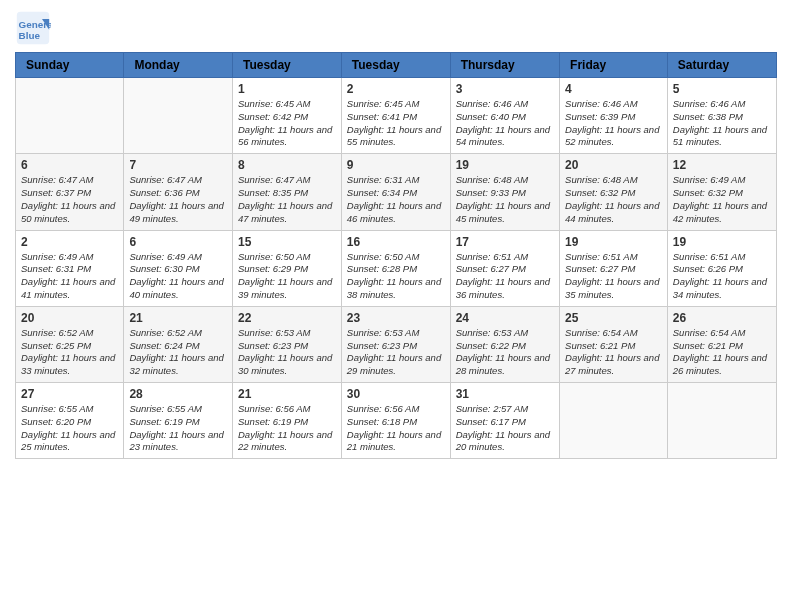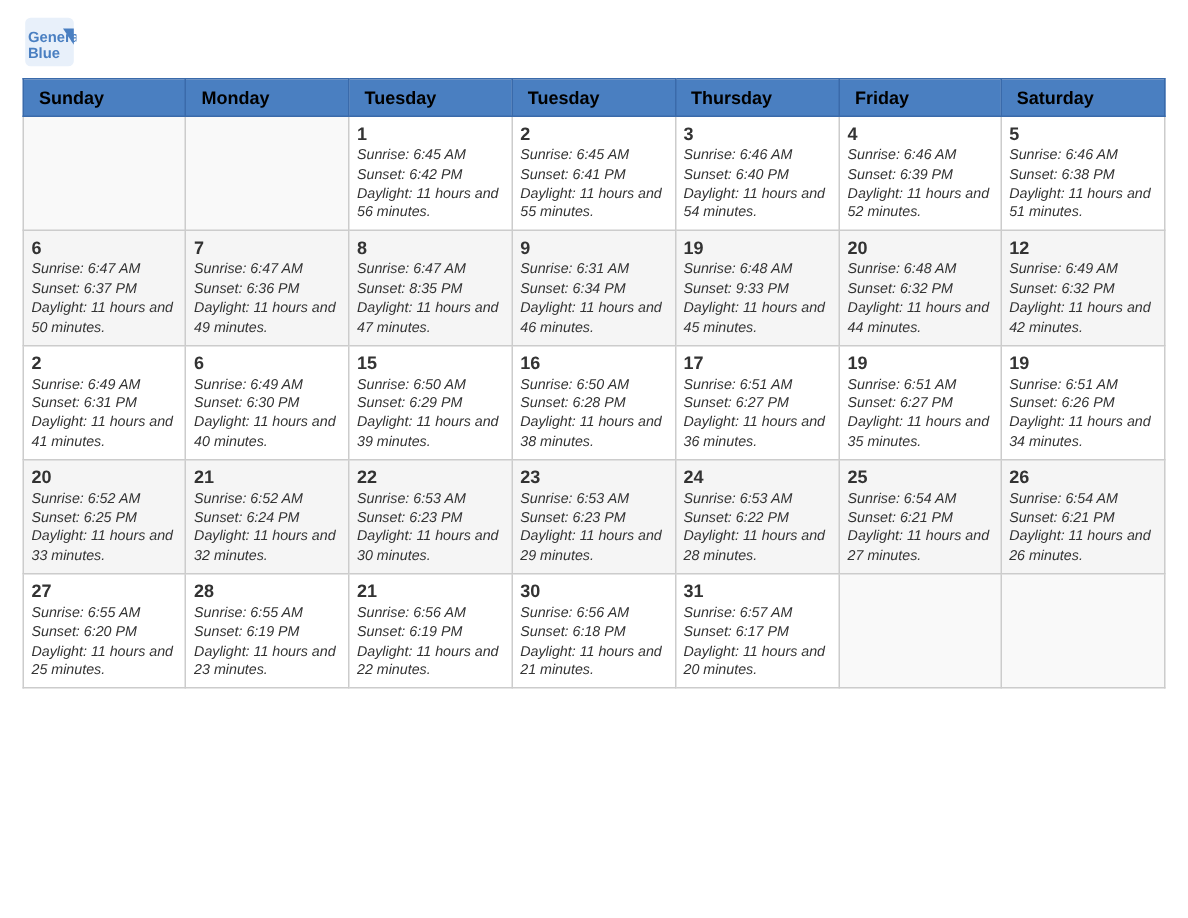--- a/index.html
+++ b/index.html
@@ -319,21 +319,21 @@
 Daylight: 11 hours and 22 minutes.</div>
           </td>
           <td>
             <span class="day-num">30</span>
             <div class="day-info">Sunrise: 6:56 AM
 Sunset: 6:18 PM
 Daylight: 11 hours and 21 minutes.</div>
           </td>
           <td>
             <span class="day-num">31</span>
-            <div class="day-info">Sunrise: 6:57 AM
+            <div class="day-info">Sunrise: 2:57 AM
 Sunset: 6:17 PM
 Daylight: 11 hours and 20 minutes.</div>
           </td>
           <td class="empty-cell"></td>
           <td class="empty-cell"></td>
         </tr>
       </tbody>
   </table>
 </div>
 

